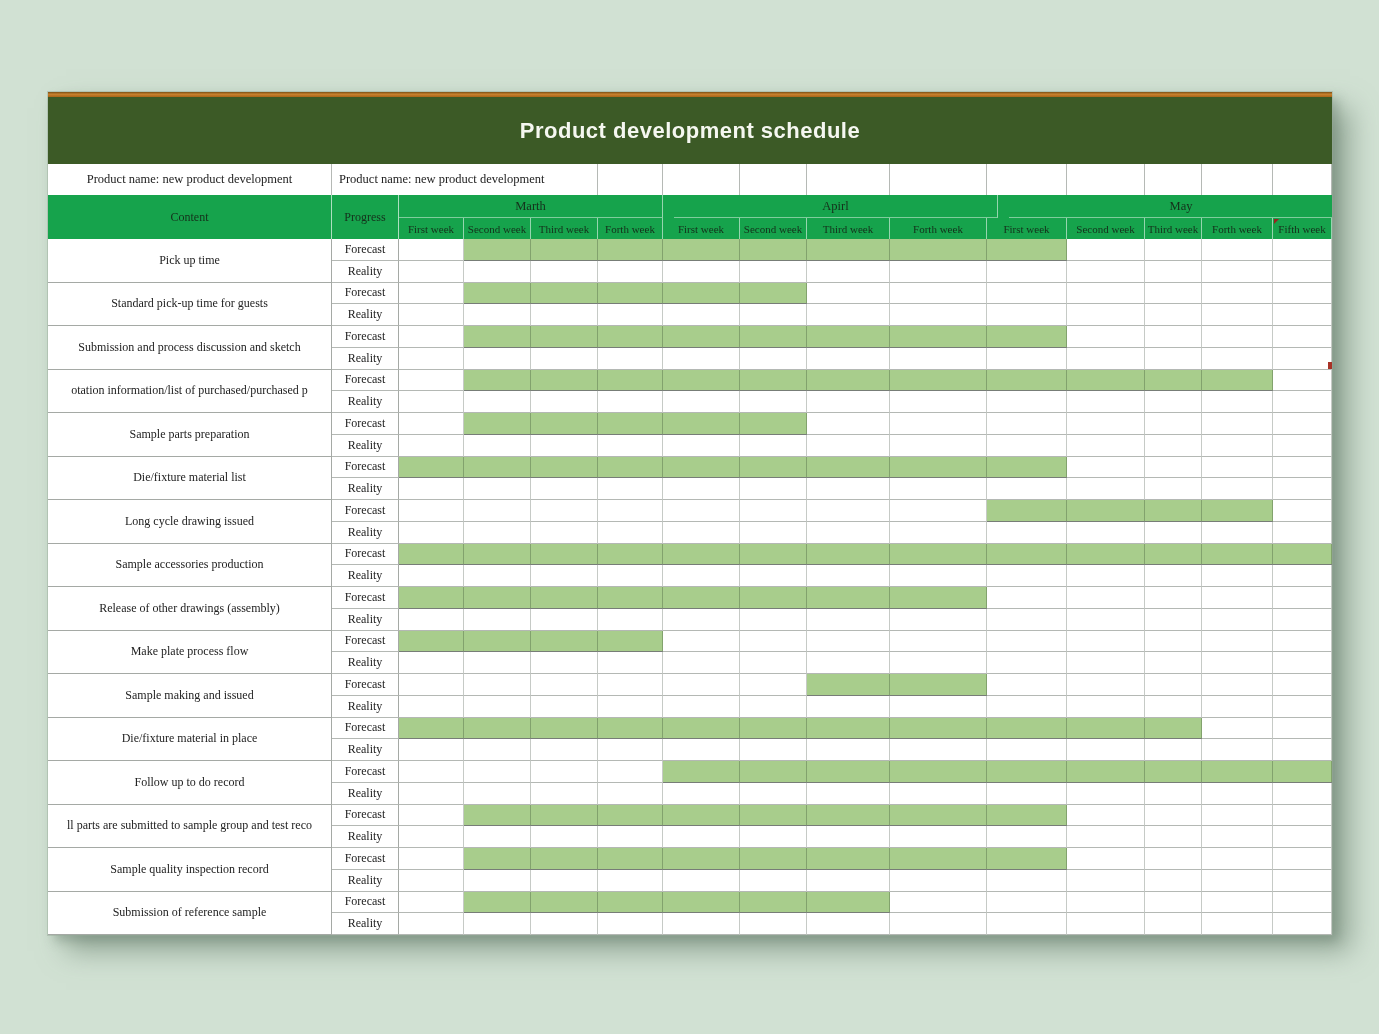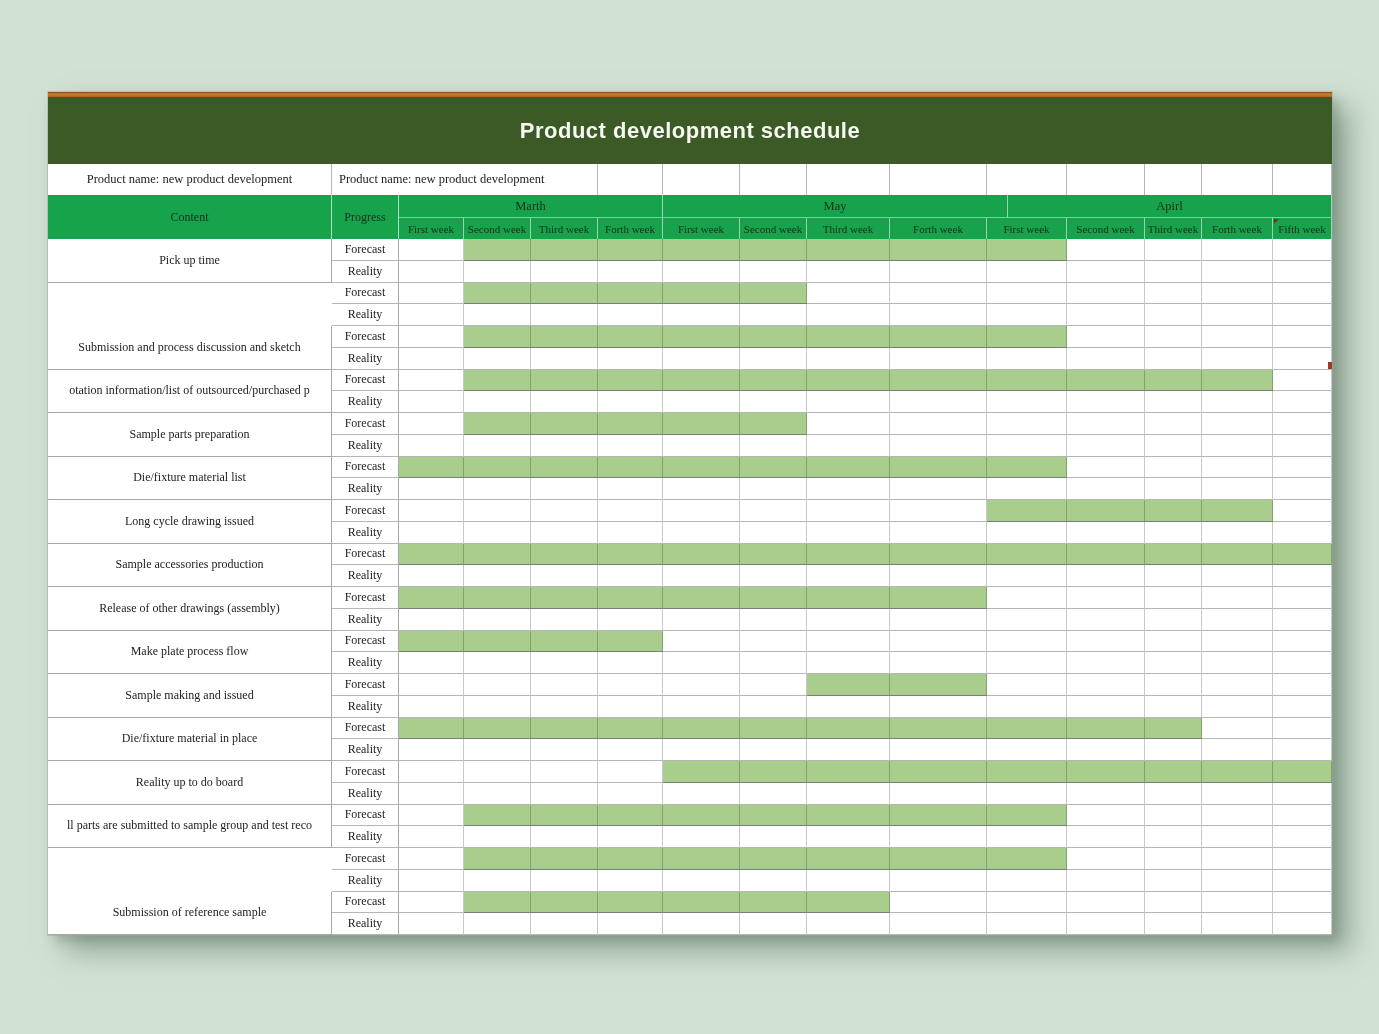--- a/index.html
+++ b/index.html
@@ -26,21 +26,21 @@
     font-size:12.5px;color:#222;display:flex;align-items:center;white-space:nowrap;overflow:hidden;}
   .pc1{width:284px;justify-content:center;}
   .pc2{width:266px;padding-left:7px;justify-content:flex-start;}
   
   .ghead{position:relative;height:44px;background:#16a34c;}
   .h-corner{position:absolute;top:0;left:0;height:44px;box-sizing:border-box;
     display:flex;align-items:center;justify-content:center;
     color:#15301b;font-size:12px;border-right:1px solid rgba(255,255,255,.65);}
   .h-content{width:284px;}
   .h-progress{left:284px;width:67px;}
-  .mrow{position:absolute;left:351px;top:0;height:23px;display:flex;}
+  .mrow{position:absolute;left:351px;top:0;height:23px;display:flex;gap:11px;}
   .mhdr{box-sizing:border-box;height:23px;display:flex;align-items:center;justify-content:center;
     color:#15301b;font-size:12.5px;border-right:1px solid rgba(255,255,255,.55);
     border-bottom:1px solid rgba(255,255,255,.45);}
   .m0{width:264px;}.m1{width:324px;}.m2{width:345px;}
   .wrow{position:absolute;left:351px;top:23px;height:21px;display:flex;}
   .whdr{box-sizing:border-box;height:21px;display:flex;align-items:center;justify-content:center;
     color:#15301b;font-size:11px;white-space:nowrap;overflow:hidden;
     border-right:1px solid rgba(255,255,255,.55);}
   
   .grid{
@@ -84,22 +84,22 @@
       <div class="pfill" style="width: 57px;"></div>
       <div class="pfill" style="width: 71px;"></div>
       <div class="pfill" style="width: 59px;"></div>
     </div>
 
   <div class="ghead">
     <div class="h-corner h-content">Content</div>
     <div class="h-corner h-progress">Progress</div>
     <div class="mrow">
         <div class="mhdr m0">Marth</div>
+        <div class="mhdr m1">Apirl</div>
         <div class="mhdr m2">May</div>
-        <div class="mhdr m1">Apirl</div>
       </div>
     <div class="wrow">
         <div class="whdr" style="width: 65px;">First week</div>
         <div class="whdr" style="width: 67px;">Second week</div>
         <div class="whdr" style="width: 67px;">Third week</div>
         <div class="whdr" style="width: 65px;">Forth week</div>
         <div class="whdr" style="width: 77px;">First week</div>
         <div class="whdr" style="width: 67px;">Second week</div>
         <div class="whdr" style="width: 83px;">Third week</div>
         <div class="whdr" style="width: 97px;">Forth week</div>
@@ -525,28 +525,29 @@
       <div class="wcell" style="grid-area: 32 / 10;"></div>
       <div class="wcell" style="grid-area: 32 / 11;"></div>
       <div class="wcell" style="grid-area: 32 / 12;"></div>
       <div class="wcell" style="grid-area: 32 / 13;"></div>
       <div class="wcell" style="grid-area: 32 / 14;"></div>
       <div class="wcell" style="grid-area: 32 / 15;"></div>
       <div class="tcell" style="grid-area: 1 / 1 / 3;">Pick up time</div>
       <div class="fcell" style="grid-area: 1 / 2;">Forecast</div>
       <div class="rcell" style="grid-area: 2 / 2;">Reality</div>
       <div class="bar" style="grid-area: 1 / 4 / auto / 12; background: rgb(168, 205, 140);"></div>
+      <div class="tcell" style="grid-area: 3 / 1 / 5;">Standard pick-up time for guests</div>
       <div class="fcell" style="grid-area: 3 / 2;">Forecast</div>
       <div class="rcell" style="grid-area: 4 / 2;">Reality</div>
       <div class="bar" style="grid-area: 3 / 4 / auto / 9; background: rgb(168, 205, 140);"></div>
       <div class="tcell" style="grid-area: 5 / 1 / 7;">Submission and process discussion and sketch</div>
       <div class="fcell" style="grid-area: 5 / 2;">Forecast</div>
       <div class="rcell" style="grid-area: 6 / 2;">Reality</div>
       <div class="bar" style="grid-area: 5 / 4 / auto / 12; background: rgb(168, 205, 140);"></div>
-      <div class="tcell" style="grid-area: 7 / 1 / 9;">otation information/list of outsourced/purchased p</div>
+      <div class="tcell" style="grid-area: 7 / 1 / 9;">otation information/list of purchased/purchased p</div>
       <div class="fcell" style="grid-area: 7 / 2;">Forecast</div>
       <div class="rcell" style="grid-area: 8 / 2;">Reality</div>
       <div class="bar" style="grid-area: 7 / 4 / auto / 15; background: rgb(168, 205, 140);"></div>
       <div class="tcell" style="grid-area: 9 / 1 / 11;">Sample parts preparation</div>
       <div class="fcell" style="grid-area: 9 / 2;">Forecast</div>
       <div class="rcell" style="grid-area: 10 / 2;">Reality</div>
       <div class="bar" style="grid-area: 9 / 4 / auto / 9; background: rgb(168, 205, 140);"></div>
       <div class="tcell" style="grid-area: 11 / 1 / 13;">Die/fixture material list</div>
       <div class="fcell" style="grid-area: 11 / 2;">Forecast</div>
       <div class="rcell" style="grid-area: 12 / 2;">Reality</div>
@@ -568,28 +569,29 @@
       <div class="rcell" style="grid-area: 20 / 2;">Reality</div>
       <div class="bar" style="grid-area: 19 / 3 / auto / 7; background: rgb(168, 205, 140);"></div>
       <div class="tcell" style="grid-area: 21 / 1 / 23;">Sample making and issued</div>
       <div class="fcell" style="grid-area: 21 / 2;">Forecast</div>
       <div class="rcell" style="grid-area: 22 / 2;">Reality</div>
       <div class="bar" style="grid-area: 21 / 9 / auto / 11; background: rgb(168, 205, 140);"></div>
       <div class="tcell" style="grid-area: 23 / 1 / 25;">Die/fixture material in place</div>
       <div class="fcell" style="grid-area: 23 / 2;">Forecast</div>
       <div class="rcell" style="grid-area: 24 / 2;">Reality</div>
       <div class="bar" style="grid-area: 23 / 3 / auto / 14; background: rgb(168, 205, 140);"></div>
-      <div class="tcell" style="grid-area: 25 / 1 / 27;">Reality up to do board</div>
+      <div class="tcell" style="grid-area: 25 / 1 / 27;">Follow up to do record</div>
       <div class="fcell" style="grid-area: 25 / 2;">Forecast</div>
       <div class="rcell" style="grid-area: 26 / 2;">Reality</div>
       <div class="bar" style="grid-area: 25 / 7 / auto / 16; background: rgb(168, 205, 140);"></div>
       <div class="tcell" style="grid-area: 27 / 1 / 29;">ll parts are submitted to sample group and test reco</div>
       <div class="fcell" style="grid-area: 27 / 2;">Forecast</div>
       <div class="rcell" style="grid-area: 28 / 2;">Reality</div>
       <div class="bar" style="grid-area: 27 / 4 / auto / 12; background: rgb(168, 205, 140);"></div>
+      <div class="tcell" style="grid-area: 29 / 1 / 31;">Sample quality inspection record</div>
       <div class="fcell" style="grid-area: 29 / 2;">Forecast</div>
       <div class="rcell" style="grid-area: 30 / 2;">Reality</div>
       <div class="bar" style="grid-area: 29 / 4 / auto / 12; background: rgb(168, 205, 140);"></div>
       <div class="tcell" style="grid-area: 31 / 1 / 33;">Submission of reference sample</div>
       <div class="fcell" style="grid-area: 31 / 2;">Forecast</div>
       <div class="rcell" style="grid-area: 32 / 2;">Reality</div>
       <div class="bar" style="grid-area: 31 / 4 / auto / 10; background: rgb(168, 205, 140);"></div>
     </div>
 
   <div class="comment-marker"></div>

